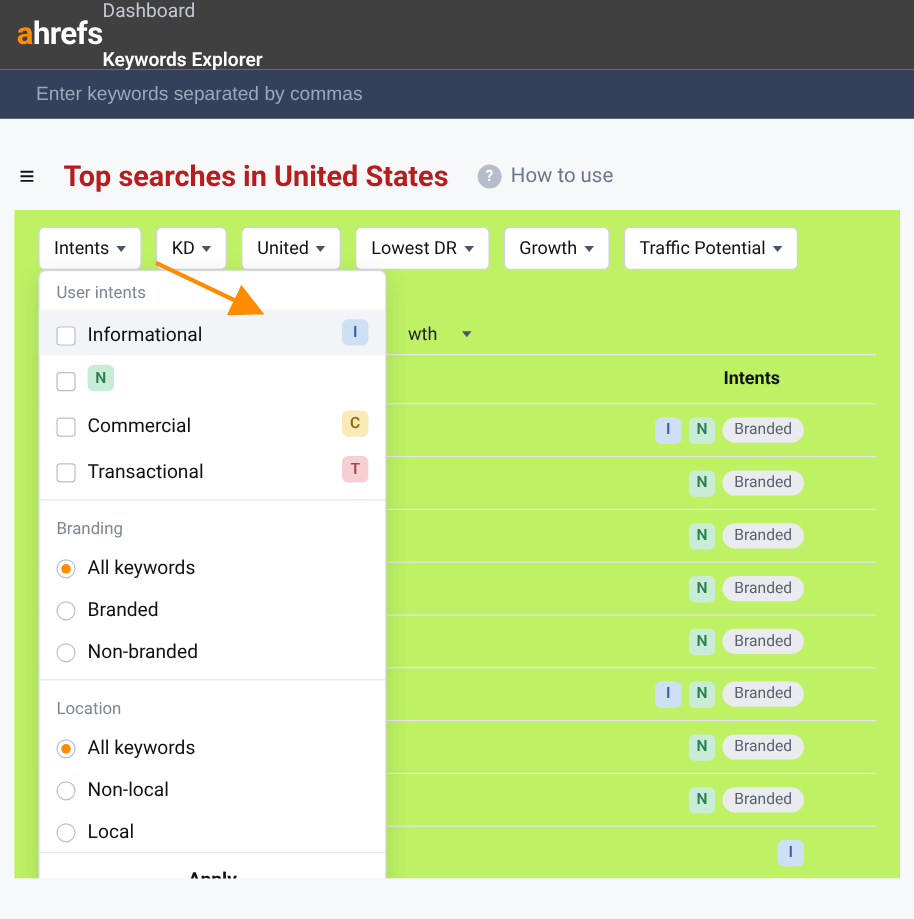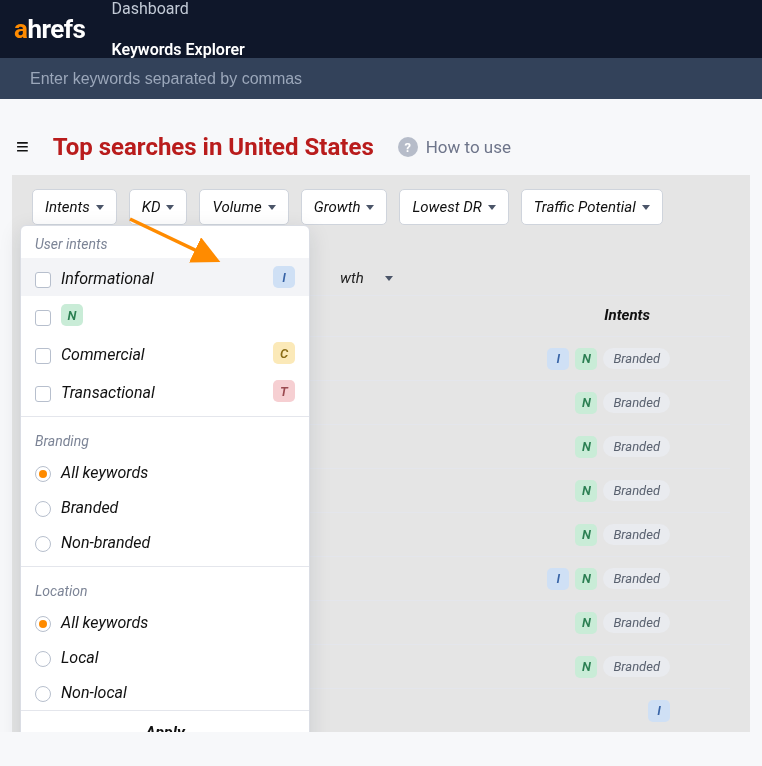--- a/index.html
+++ b/index.html
@@ -5,26 +5,25 @@
   * { box-sizing: border-box; margin: 0; padding: 0; }
   body {
     font-family: -apple-system, BlinkMacSystemFont, "Segoe UI", Roboto, Helvetica, Arial, sans-serif;
     background: #f7f8fa;
     color: #111;
     width: 762px;
     overflow: hidden;
   }
   
   .topbar {
-    background: #0f172a;
+    background: #404040;
     height: 58px;
     display: flex;
     align-items: center;
     padding: 0 14px;
-    gap: 26px;
   }
   .logo { font-size: 26px; font-weight: 700; color:#fff; letter-spacing:-0.5px;}
   .logo .a { color:#ff8b00;}
   .nav-link { color:#c2cad6; font-size:16px; cursor:pointer;}
   .nav-link.active { color:#fff; font-weight:600;}
   
   .searchbar {
     background: #33425a;
     height: 41px;
     padding: 0 30px;
@@ -46,25 +45,24 @@
     align-items:center;
     gap:24px;
     padding: 34px 16px 14px 16px;
   }
   .burger{font-size:22px;color:#111;}
   .page-title{font-size:24px;font-weight:700;color:#b91c1c;}
   .howto{display:flex;align-items:center;gap:8px;color:#6e758a;font-size:17px;}
   .help-icon{display:inline-flex;align-items:center;justify-content:center;width:20px;height:20px;border-radius:50%;background:#b6bcc9;color:#fff;font-size:13px;font-weight:700;}
   
   .panel{
-    background:#e5e5e5;
+    background:#bef264;
     margin:0 12px;
     padding:14px 20px 0 20px;
     position:relative;
-    font-style:italic;
   }
   .filter-row{display:flex;gap:12px;flex-wrap:wrap;}
   .filter-btn{
     border:1px solid #cfd4dc;
     border-radius:5px;
     background:#fff;
     padding:8px 12px;
     font-size:15px;
     color:#111;
     display:flex;
@@ -129,21 +127,21 @@
   }
   .radio{
     width:16px;height:16px;border:1.5px solid #b7bfcd;border-radius:50%;background:#fff;
     display:inline-flex;align-items:center;justify-content:center;
   }
   .radio.sel::after{content:"";width:8px;height:8px;border-radius:50%;background:#ff8b00;}
   
   .dropdown{
     position:absolute;
     top:50px;
-    left:8px;
+    left:20px;
     width:290px;
     background:#fff;
     border:1px solid #dadde4;
     border-radius:6px;
     box-shadow:0 6px 22px rgba(20,30,50,0.12);
     z-index:20;
     font-size:16px;
   }
   .dd-section-label{
     padding:10px 14px 6px 14px;color:#7c8496;font-size:14px;
@@ -201,29 +199,29 @@
   <div class="filter-row" id="filter-row">
       <div class="filter-btn">
         <span>Intents</span>
         <span class="caret"></span>
       </div>
       <div class="filter-btn">
         <span>KD</span>
         <span class="caret"></span>
       </div>
       <div class="filter-btn">
-        <span>Volume</span>
+        <span>United</span>
+        <span class="caret"></span>
+      </div>
+      <div class="filter-btn">
+        <span>Lowest DR</span>
         <span class="caret"></span>
       </div>
       <div class="filter-btn">
         <span>Growth</span>
-        <span class="caret"></span>
-      </div>
-      <div class="filter-btn">
-        <span>Lowest DR</span>
         <span class="caret"></span>
       </div>
       <div class="filter-btn">
         <span>Traffic Potential</span>
         <span class="caret"></span>
       </div>
     </div>
 
   <svg class="arrow-svg" viewBox="0 0 100 48">
     <defs>
@@ -275,25 +273,25 @@
       </div>
     <div class="dd-divider"></div>
     <div class="dd-section-label">Location</div>
     <div id="dd-location">
         <div class="dd-item">
           <span class="radio sel"></span>
           <span class="dd-label">All keywords</span>
         </div>
         <div class="dd-item">
           <span class="radio"></span>
+          <span class="dd-label">Non-local</span>
+        </div>
+        <div class="dd-item">
+          <span class="radio"></span>
           <span class="dd-label">Local</span>
-        </div>
-        <div class="dd-item">
-          <span class="radio"></span>
-          <span class="dd-label">Non-local</span>
         </div>
       </div>
     <div class="dd-apply">Apply</div>
   </div>
 
   <div class="columns-row">
     <span style="width:300px;"></span>
     <span class="col-label">
       <span>wth</span>
       <span class="caret"></span>

